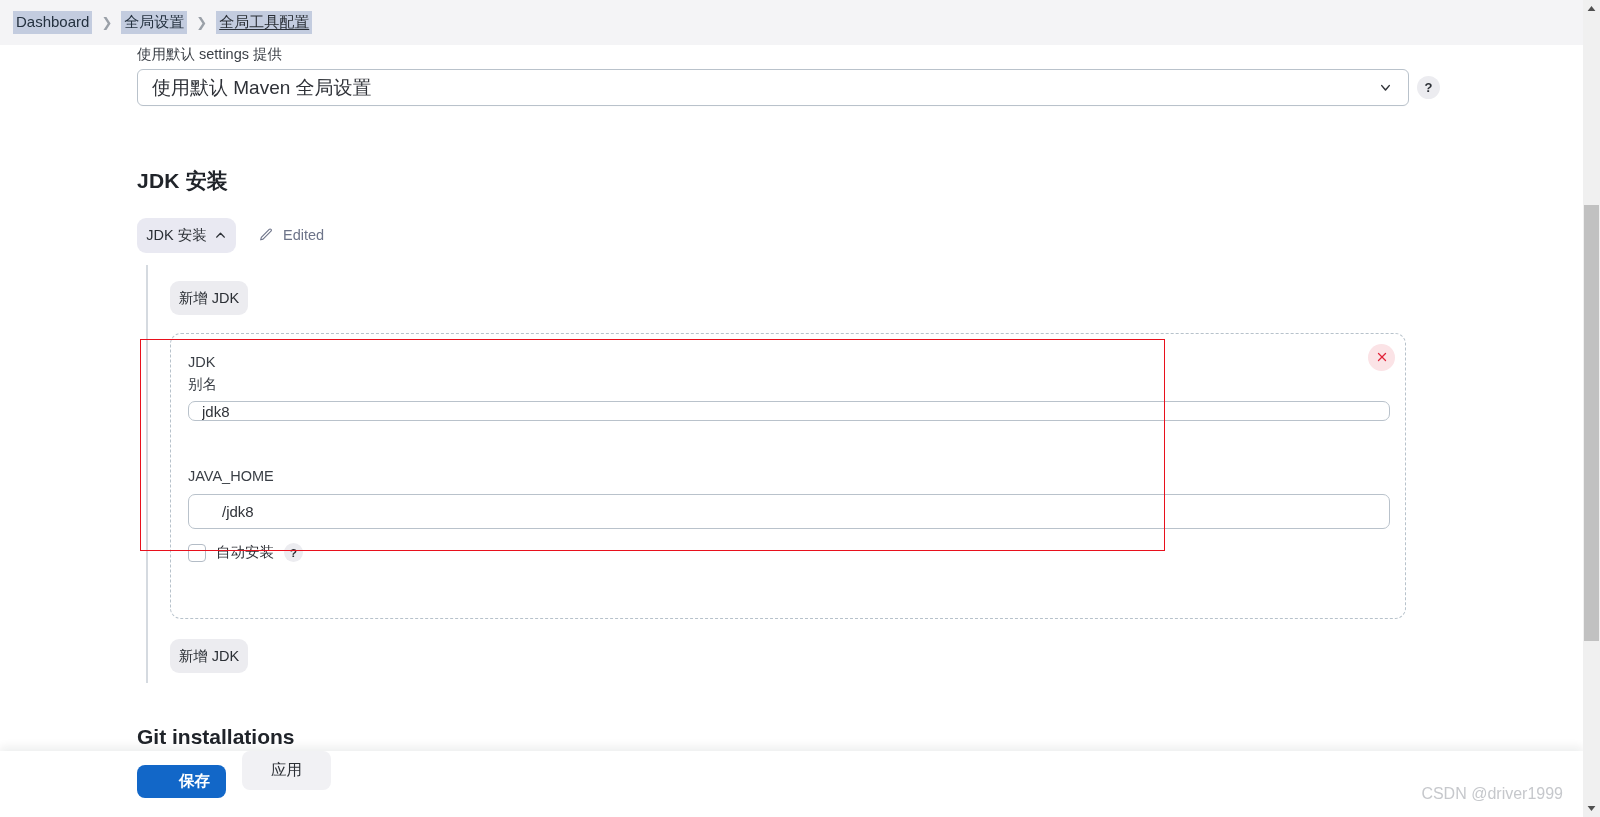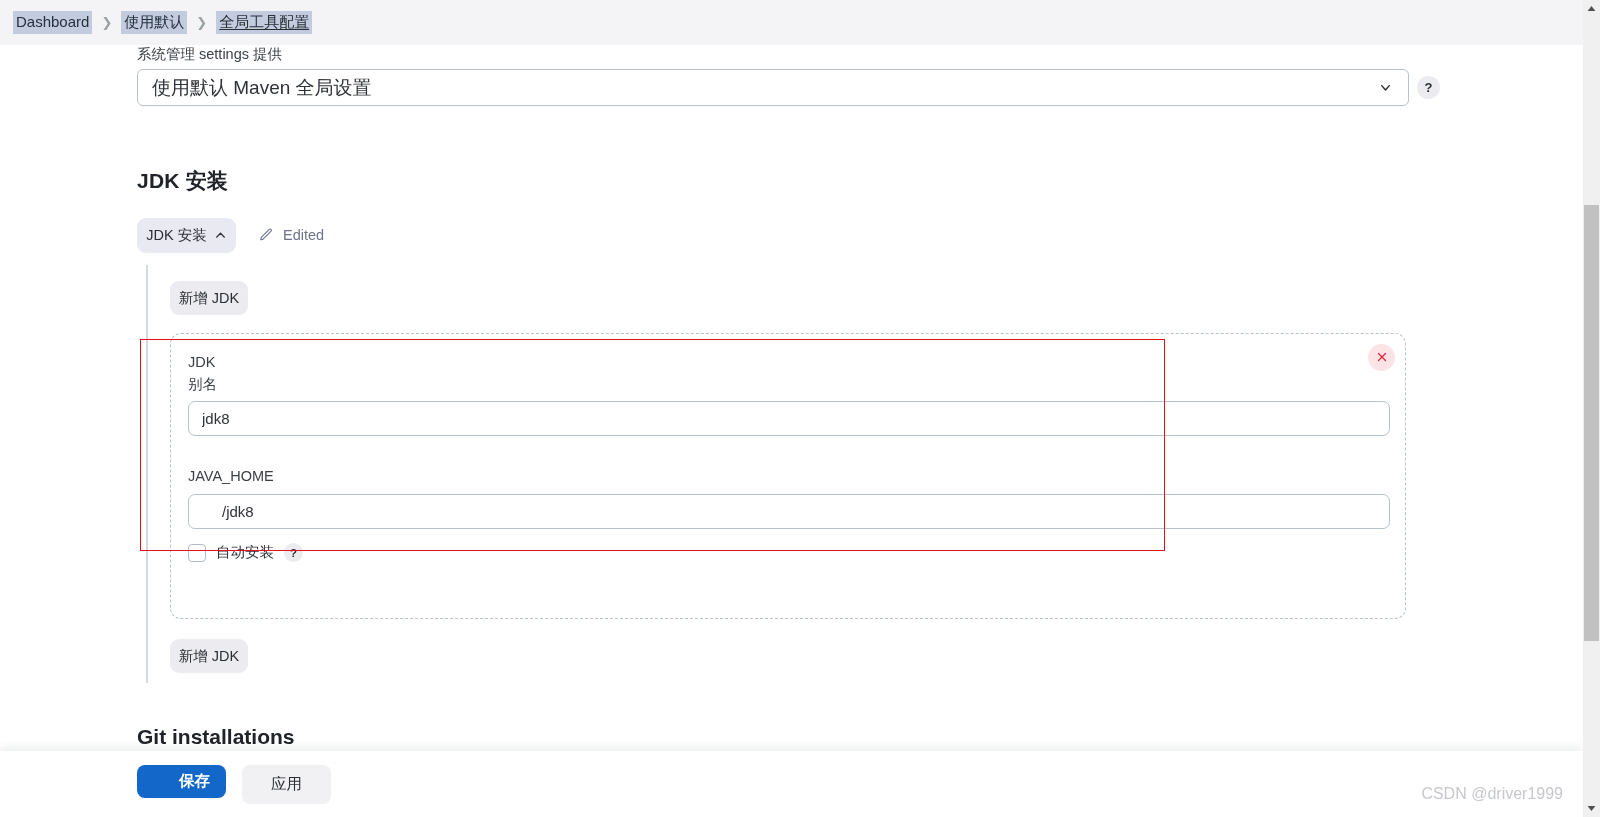--- a/index.html
+++ b/index.html
@@ -292,28 +292,28 @@
   }
 </style>
 </head>
 <body>
 
 <div id="viewport">
 
   <div id="breadcrumb-bar">
     <span class="crumb link">Dashboard</span>
     <span class="crumb-sep">❯</span>
-    <span class="crumb link">使用默认</span>
+    <span class="crumb link">全局设置</span>
     <span class="crumb-sep">❯</span>
     <span class="crumb current">全局工具配置</span>
   </div>
 
   <div id="content">
 
-    <div class="field-label" style="left:137px; top:0px;">系统管理 settings 提供</div>
+    <div class="field-label" style="left:137px; top:0px;">使用默认 settings 提供</div>
 
     <div class="select-box" style="left:137px; top:24px; width:1272px; height:37px;">
       <span class="sel-value">使用默认 Maven 全局设置</span>
       <span class="chev">
         <svg width="15" height="15" viewBox="0 0 24 24" fill="none" stroke="#2f3238" stroke-width="2.4" stroke-linecap="round" stroke-linejoin="round">
             <polyline points="6 9 12 16 18 9"></polyline>
           </svg>
       </span>
     </div>
 
@@ -344,21 +344,21 @@
     <button class="pill-btn" style="left:170px; top:236px; width:78px; height:34px;">
       <span>新增 JDK</span>
     </button>
 
     <div id="jdk-dashed-box" style="left:170px; top:288px; width:1236px; height:286px;">
 
       <div class="field-label" style="left:17px; top:20px;">JDK</div>
 
       <div class="field-label" style="left:17px; top:41px;">别名</div>
 
-      <input class="text-input" style="left: 17px; top: 67px; width: 1202px; height: 35px;" value="jdk8">
+      <input class="text-input" style="left: 17px; top: 67px; width: 1202px; height: 20px;" value="jdk8">
 
       <div class="field-label" style="left:17px; top:134px;">JAVA_HOME</div>
 
       <input class="text-input" style="left: 17px; top: 160px; width: 1202px; height: 35px; padding-left: 33px;" value="/jdk8">
 
       <div id="delete-jdk-btn" style="left:1197px; top:10px;">
         <span>
           <svg width="12" height="12" viewBox="0 0 24 24" fill="none" stroke="#e0243a" stroke-width="2.6" stroke-linecap="round">
             <line x1="5" y1="5" x2="19" y2="19"></line>
             <line x1="19" y1="5" x2="5" y2="19"></line>
@@ -377,21 +377,21 @@
       <span>新增 JDK</span>
     </button>
 
     <h2 id="git-section-title" style="left:137px; top:680px;">Git installations</h2>
   </div>
 
   <div id="annotation-rect" style="left:140px; top:339px; width:1025px; height:212px;"></div>
 
   <div id="footer-bar">
     <button class="footer-btn" id="save-button" style="left:137px; top:14px; width:89px; height:33px;">保存</button>
-    <button class="footer-btn" id="apply-button" style="left:242px; top:14px; width:89px; height:39px;">应用</button>
+    <button class="footer-btn" id="apply-button" style="left:242px; top:0; width:89px; height:39px;">应用</button>
   </div>
 
   <div id="watermark">CSDN @driver1999</div>
 </div>
 
 <div id="scrollbar">
   <div id="scroll-up-arrow">
     <svg width="9" height="7" viewBox="0 0 9 7">
         <polygon points="4.5,1 8.4,6 0.6,6" fill="#505050"></polygon>
       </svg>

